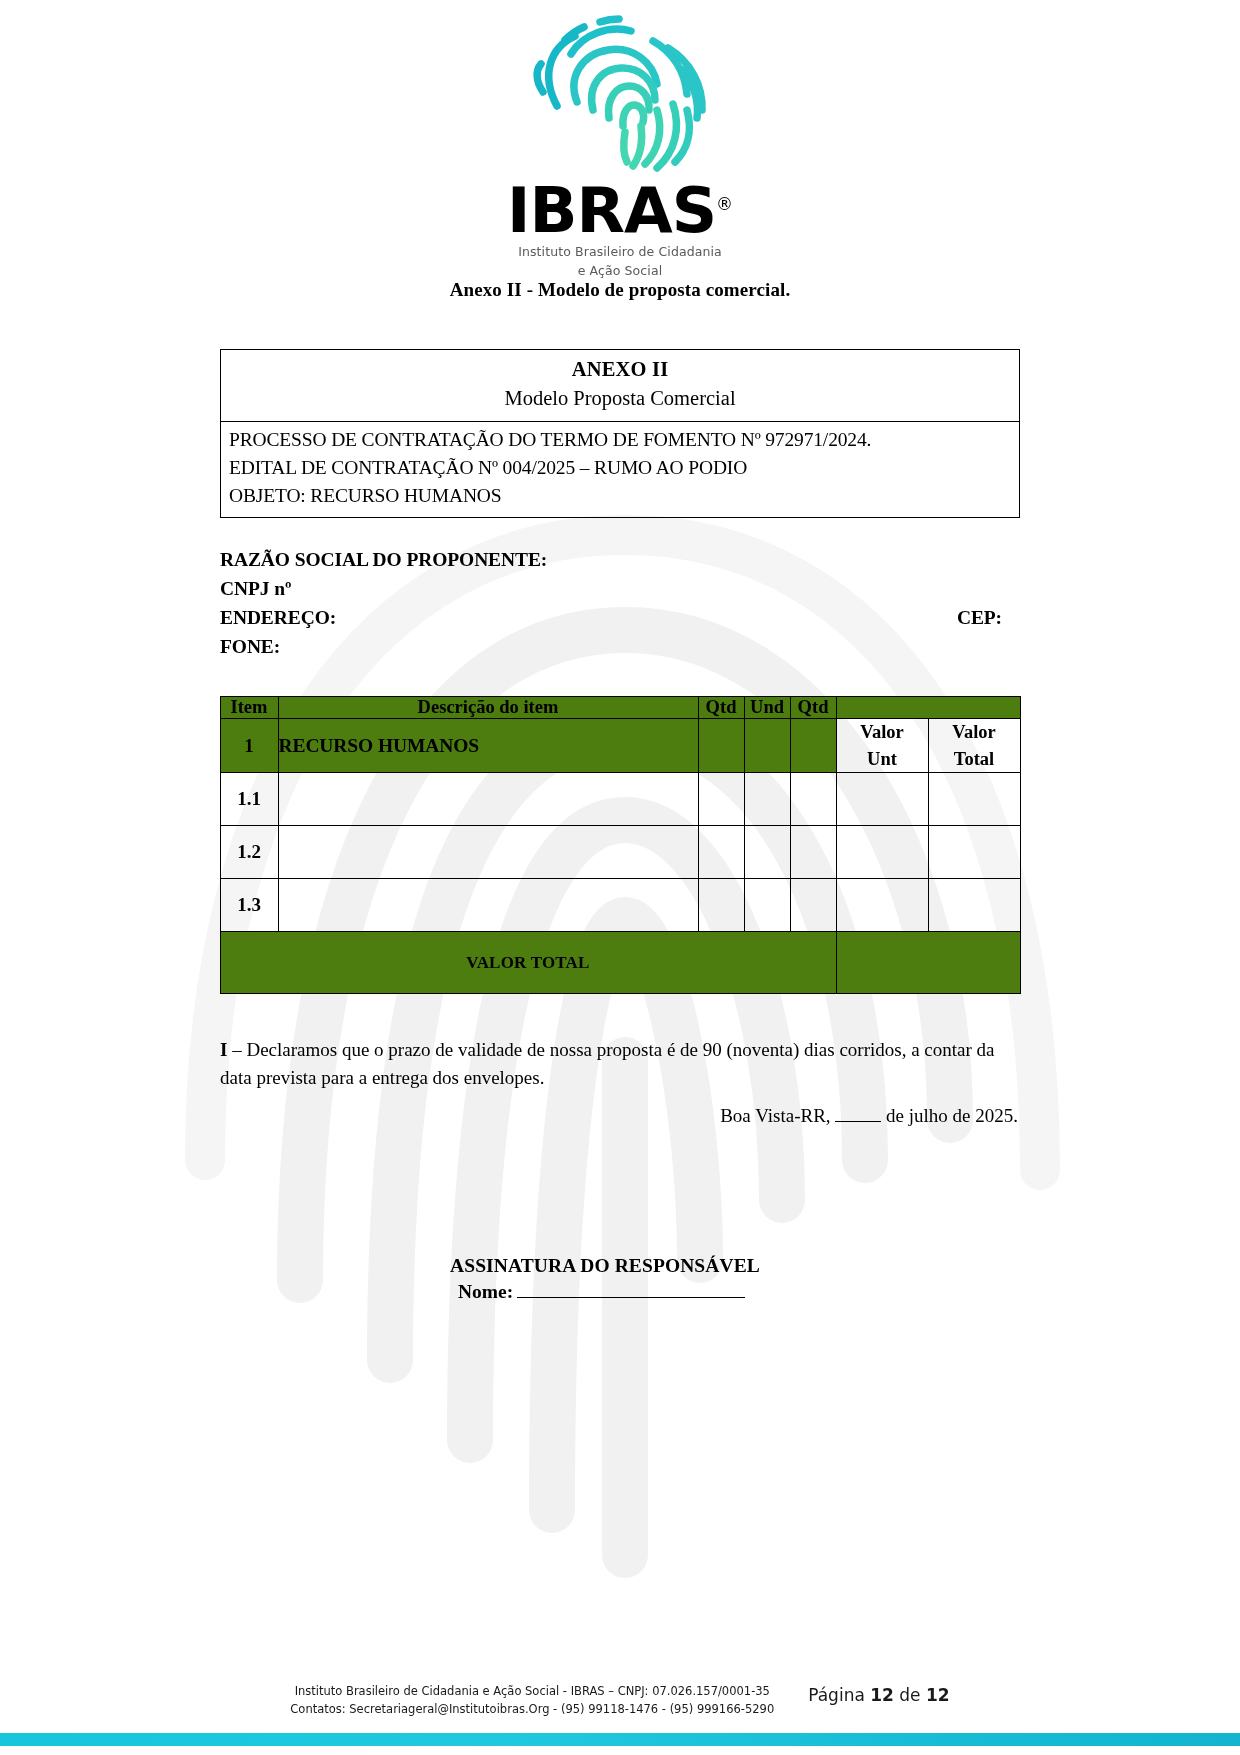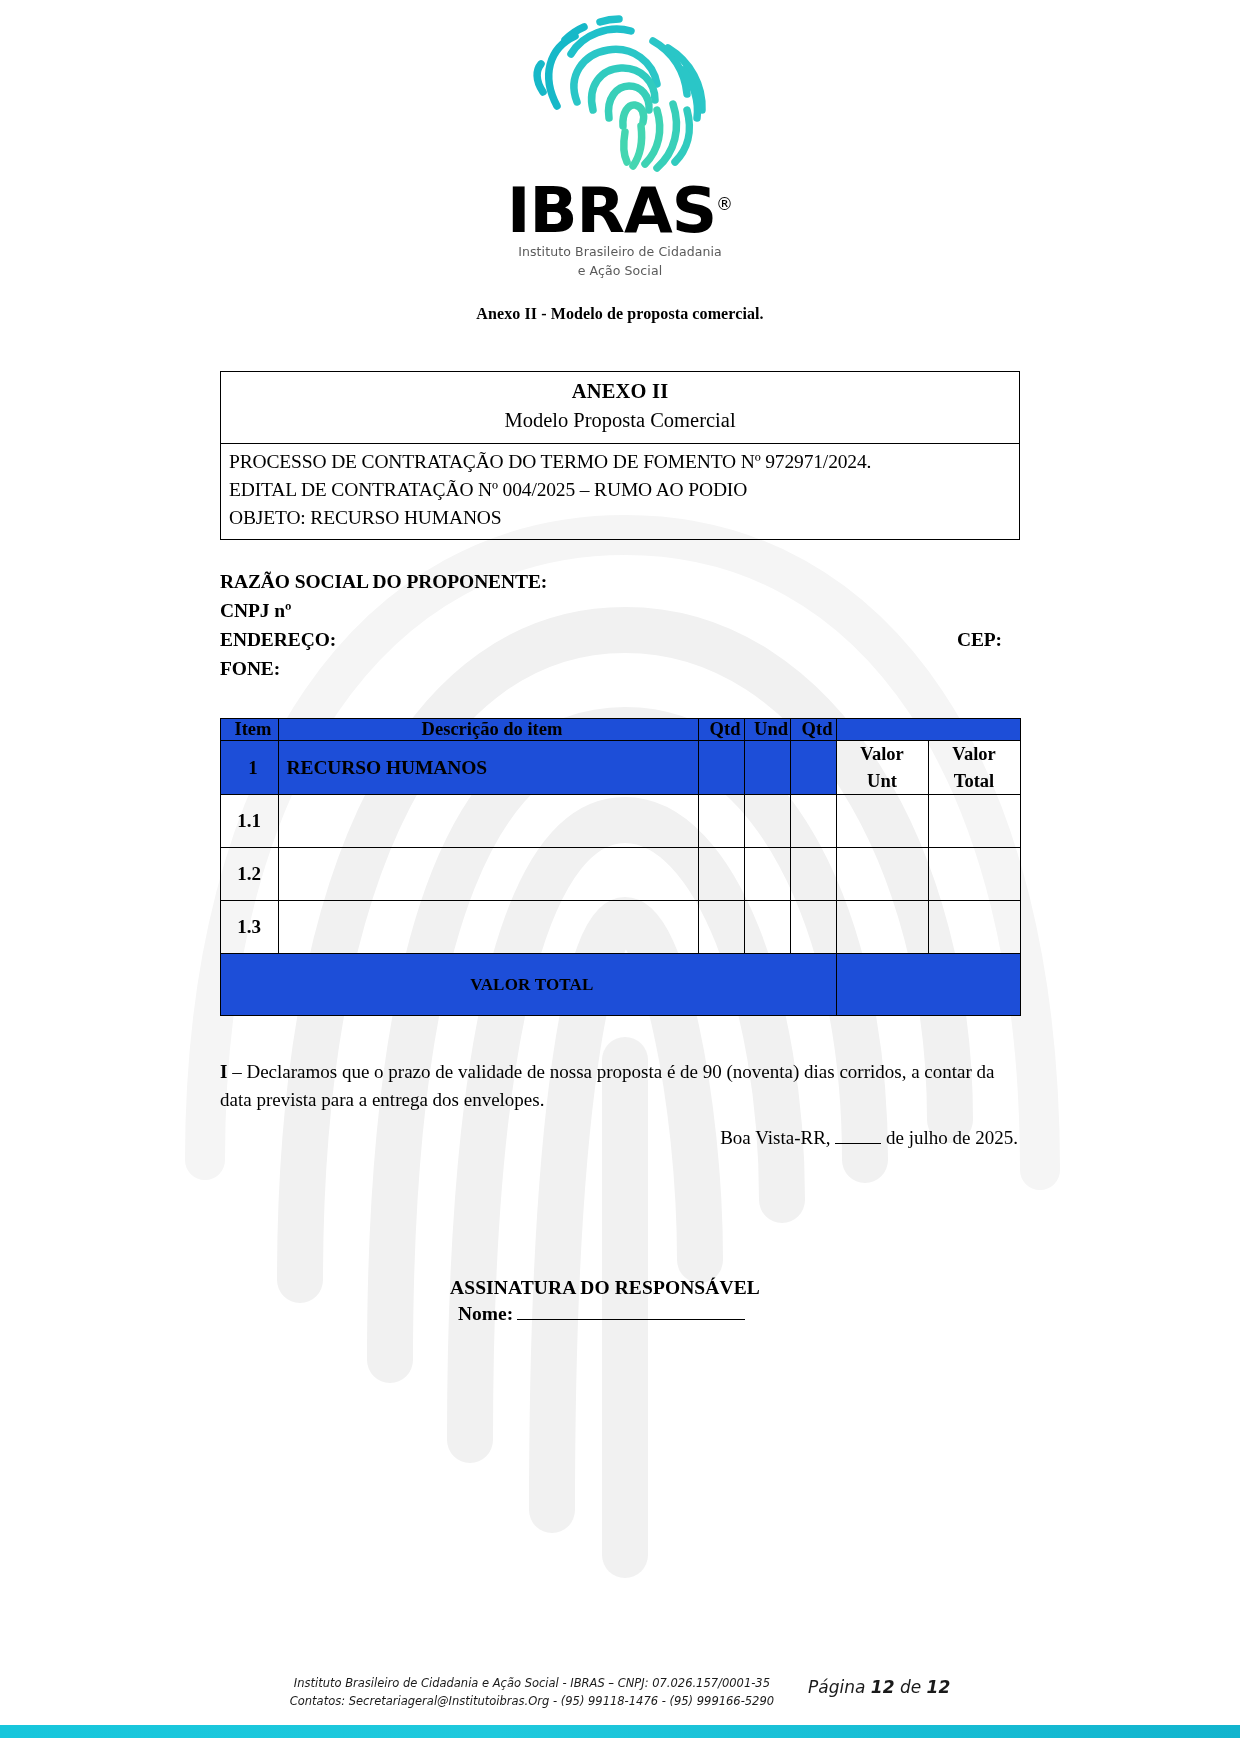--- a/index.html
+++ b/index.html
@@ -62,22 +62,21 @@
     color: #5a5a5a;
     line-height: 1.28;
     margin-top: 3px;
     letter-spacing: 0.1px;
   }
 
   
   #doc-title {
     text-align: center;
     font-weight: bold;
-    font-size: 16px;
-    margin-top: 26px;
+    font-size: 19px;
     letter-spacing: 0.1px;
   }
 
   
   #header-box {
     width: 800px;
     margin: 48px auto 0 auto;
     border: 1.6px solid #000;
     border-collapse: collapse;
   }
@@ -131,21 +130,21 @@
     width: 800px;
     margin: 34px auto 0 auto;
     border-collapse: collapse;
     table-layout: fixed;
   }
   #items-table td, #items-table th {
     border: 1.4px solid #000;
     padding: 0;
     vertical-align: middle;
   }
-  #items-table .shade { background: #1d4ed8; padding-left: 8px; }
+  #items-table .shade { background: #4d7c0f; }
   .c-item  { width: 58px; }
   .c-desc  { width: 420px; }
   .c-qtd1  { width: 46px; }
   .c-und   { width: 46px; }
   .c-qtd2  { width: 46px; }
   .c-vunt  { width: 92px; }
   .c-vtot  { width: 92px; }
 
   .th-cell {
     font-weight: bold;
@@ -226,24 +225,23 @@
     display: inline-block;
     border-bottom: 1.6px solid #000;
     width: 228px;
     height: 14px;
     margin-left: 4px;
   }
 
   
   #footer {
     position: absolute;
-    left: 0; bottom: 8px;
+    left: 0; bottom: 0;
     width: 1240px;
     z-index: 3;
-    font-style: italic;
   }
   #footer-inner {
     display: flex;
     align-items: flex-end;
     justify-content: center;
     gap: 34px;
     padding-bottom: 14px;
   }
   #footer-text {
     font-family: "DejaVu Sans", sans-serif;

